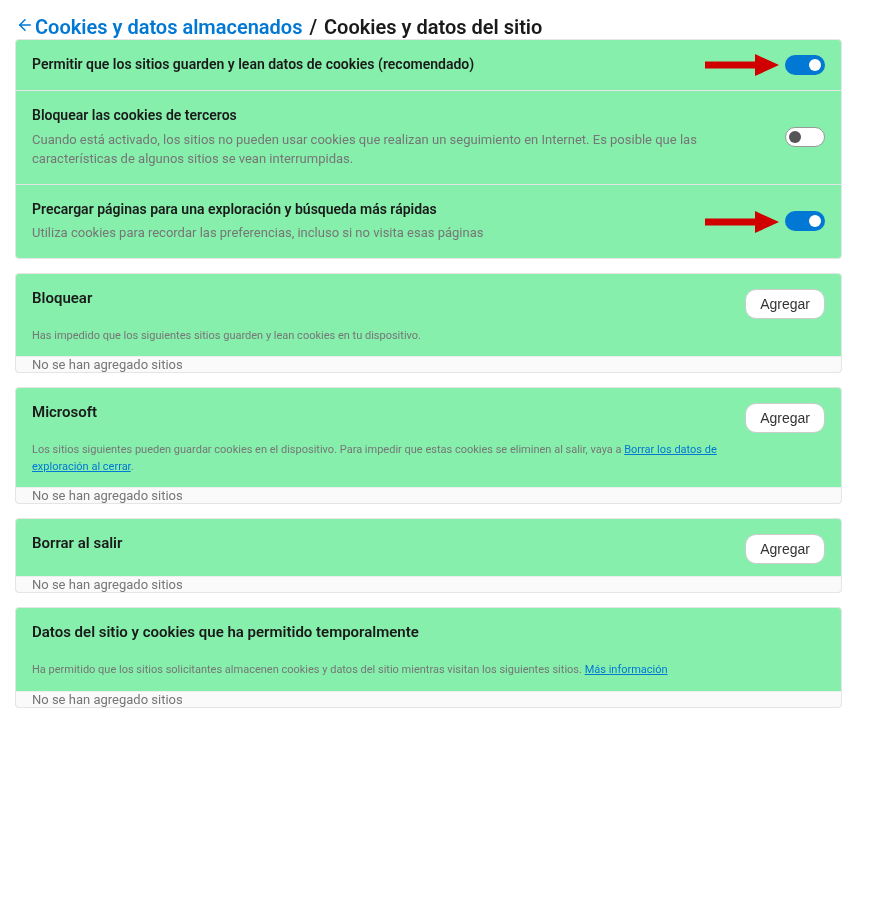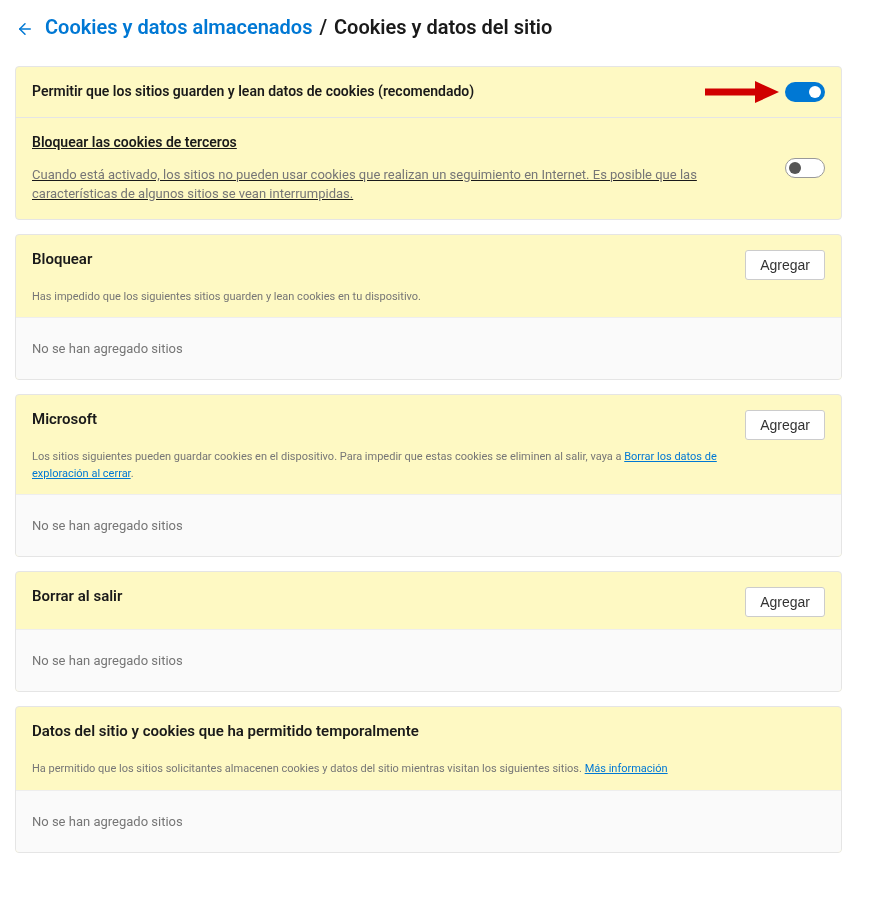--- a/index.html
+++ b/index.html
@@ -5,23 +5,23 @@
     * { box-sizing: border-box; margin: 0; padding: 0; }
     body {
       font-family: -apple-system, BlinkMacSystemFont, "Segoe UI", Roboto, sans-serif;
       background: #fff;
       color: #1a1a1a;
       width: 887px;
       padding: 15px 45px 40px 15px;
     }
     .header {
       display: flex;
-      align-items: flex-end;
-      gap: 10px;
-      margin-bottom: 27px;
+      align-items: flex-start;
+      gap: 0;
+      margin-bottom: 0;
     }
     .back-arrow {
       width: 20px;
       height: 20px;
       display: flex;
       align-items: center;
       justify-content: center;
       color: #0078d4;
       cursor: pointer;
     }
@@ -38,51 +38,50 @@
       margin: 0 2px;
     }
     .breadcrumb-current {
       color: #1a1a1a;
     }
 
     .card {
       border: 1px solid #e5e5e5;
       border-radius: 4px;
       margin-bottom: 14px;
-      background: #fef9c3;
+      background: #86efac;
       overflow: hidden;
     }
 
     .row {
       padding: 15px 16px;
       display: flex;
       align-items: center;
       justify-content: space-between;
       gap: 16px;
       position: relative;
     }
     .row + .row {
       border-top: 1px solid #e5e5e5;
-      text-decoration: underline;
     }
     .row-text {
       flex: 1;
       min-width: 0;
     }
     .row-title {
       font-size: 14px;
       font-weight: 600;
       color: #1a1a1a;
       line-height: 1.4;
     }
     .row-desc {
       font-size: 13px;
       color: #767676;
       line-height: 1.5;
-      margin-top: 12px;
+      margin-top: 4px;
     }
     .link {
       color: #0078d4;
       text-decoration: underline;
       cursor: pointer;
     }
 
     .toggle {
       width: 40px;
       height: 20px;
@@ -136,30 +135,30 @@
     .section-desc {
       font-size: 11px;
       color: #767676;
       line-height: 1.5;
       margin-top: 21px;
     }
 
     .btn {
       padding: 6px 14px;
       border: 1px solid #ccc;
-      border-radius: 3px;
+      border-radius: 11px;
       background: #fff;
       font-size: 14px;
       color: #333;
       cursor: pointer;
       flex-shrink: 0;
     }
 
     .empty-row {
-      padding: 23px 16px;
+      padding: 0 16px;
       background: #fafafa;
       border-top: 1px solid #eee;
       font-size: 13px;
       color: #767676;
     }
 
     .arrow-annotation {
       position: absolute;
       right: 60px;
       top: 50%;
@@ -198,20 +197,31 @@
   </div>
 
   <div class="row">
     <div class="row-text">
       <div class="row-title">Bloquear las cookies de terceros</div>
       <div class="row-desc">Cuando está activado, los sitios no pueden usar cookies que realizan un seguimiento en Internet. Es posible que las características de algunos sitios se vean interrumpidas.</div>
     </div>
     <div class="toggle off"></div>
   </div>
 
+  <div class="row">
+    <div class="row-text">
+      <div class="row-title">Precargar páginas para una exploración y búsqueda más rápidas</div>
+      <div class="row-desc">Utiliza cookies para recordar las preferencias, incluso si no visita esas páginas</div>
+    </div>
+    <svg class="arrow-annotation" width="78" height="30" viewBox="0 0 78 30" style="top:22px;transform:none">
+        <path d="M 2 15 L 58 15" stroke="#d00000" stroke-width="7" fill="none"></path>
+        <path d="M 52 4 L 76 15 L 52 26 Z" fill="#d00000"></path>
+      </svg>
+    <div class="toggle"></div>
+  </div>
 
 </div>
 
 <div class="card">
   <div class="section-header">
     <div class="section-meta">
       <div class="section-title">Bloquear</div>
       <div class="section-desc">Has impedido que los siguientes sitios guarden y lean cookies en tu dispositivo.</div>
     </div>
     <button class="btn">Agregar</button>

